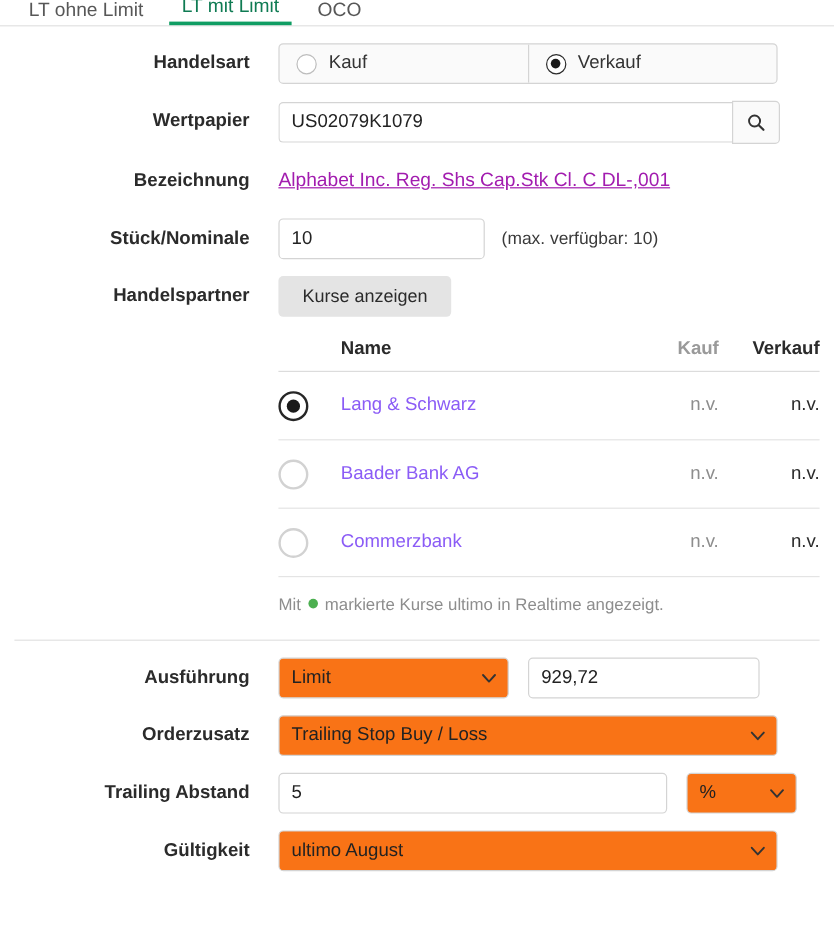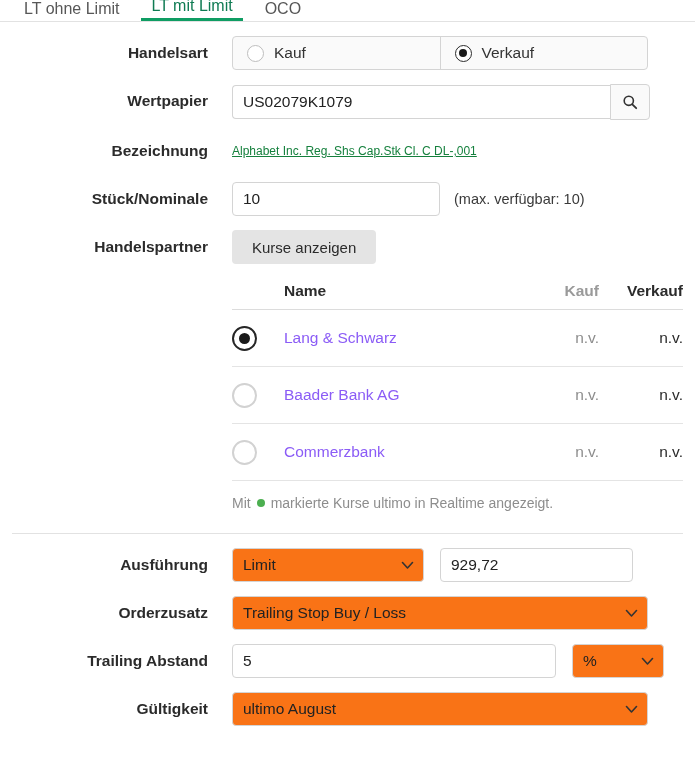--- a/index.html
+++ b/index.html
@@ -124,21 +124,21 @@
     border: 1px solid #d4d4d4;
     border-radius: 4px;
     background: #fff;
     padding: 0 10px;
     font-size: 15.5px;
     color: #222;
     font-family: "Liberation Sans", sans-serif;
     outline: none;
   }
   .txt.isin  { width: 378px; border-top-right-radius: 0; border-bottom-right-radius: 0; border-right: none; }
-  .txt.qty   { width: 208px; }
+  .txt.qty   { width: 172px; }
   .txt.price { width: 193px; }
   .txt.trail { width: 324px; }
 
   .search-btn {
     width: 38px;
     height: 34px;
     border: 1px solid #d4d4d4;
     border-left: 1px solid #d4d4d4;
     border-top-right-radius: 4px;
     border-bottom-right-radius: 4px;
@@ -151,22 +151,22 @@
   .search-btn svg { display: block; }
 
   .hint {
     font-size: 14.5px;
     color: #3a3a3a;
     margin-left: 14px;
     white-space: nowrap;
   }
 
   .secname {
-    font-size: 12px;
-    color: #15803d;
+    font-size: 16px;
+    color: #a21caf;
     text-decoration: underline;
     line-height: 34px;
     cursor: pointer;
   }
 
   
   .btn-grey {
     height: 34px;
     padding: 0 20px;
     border: none;

